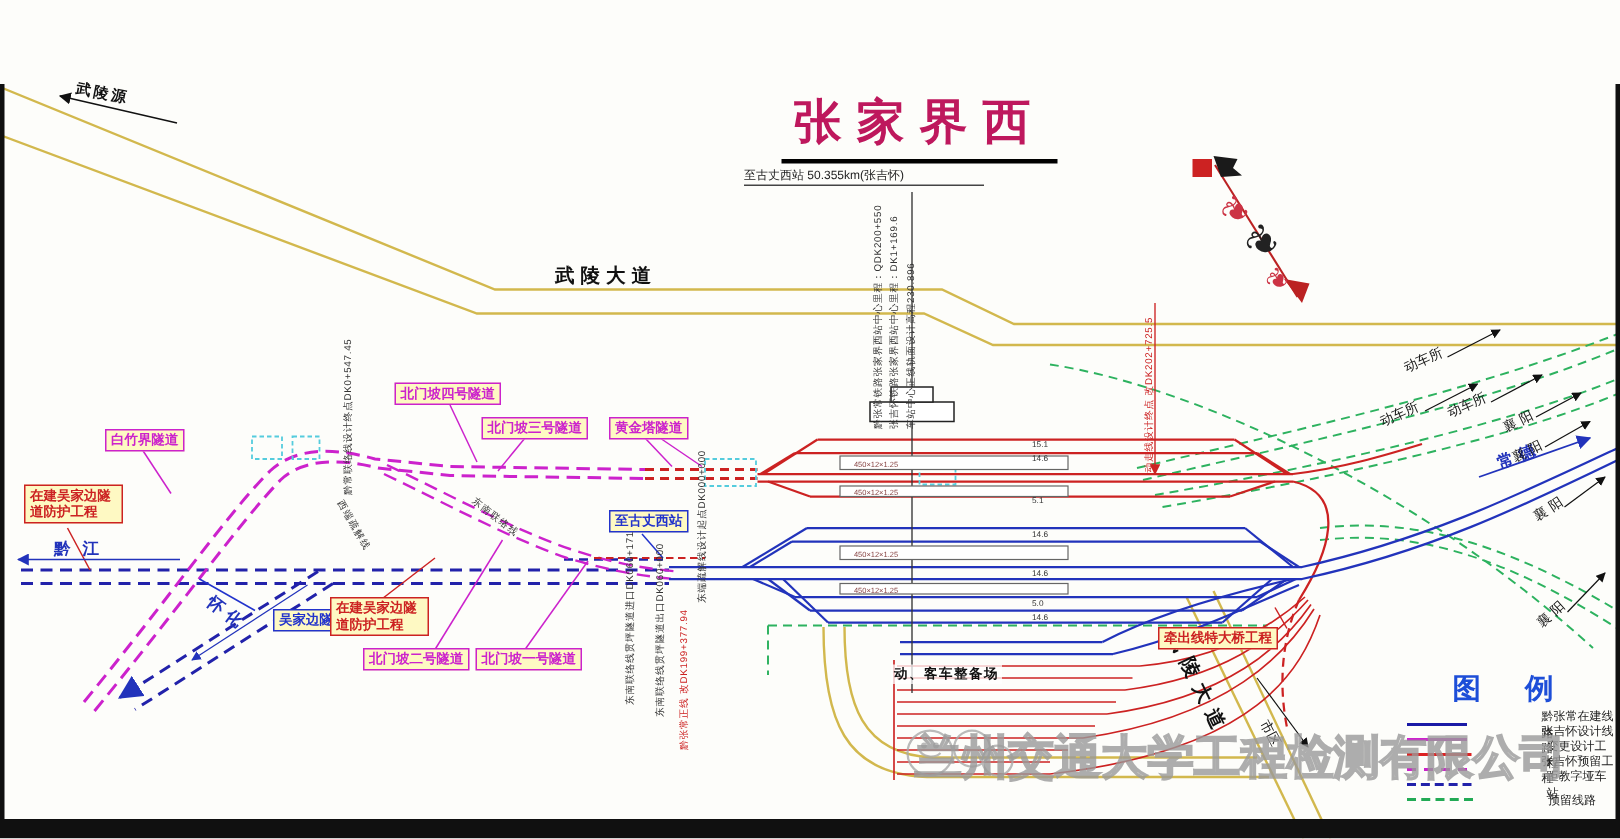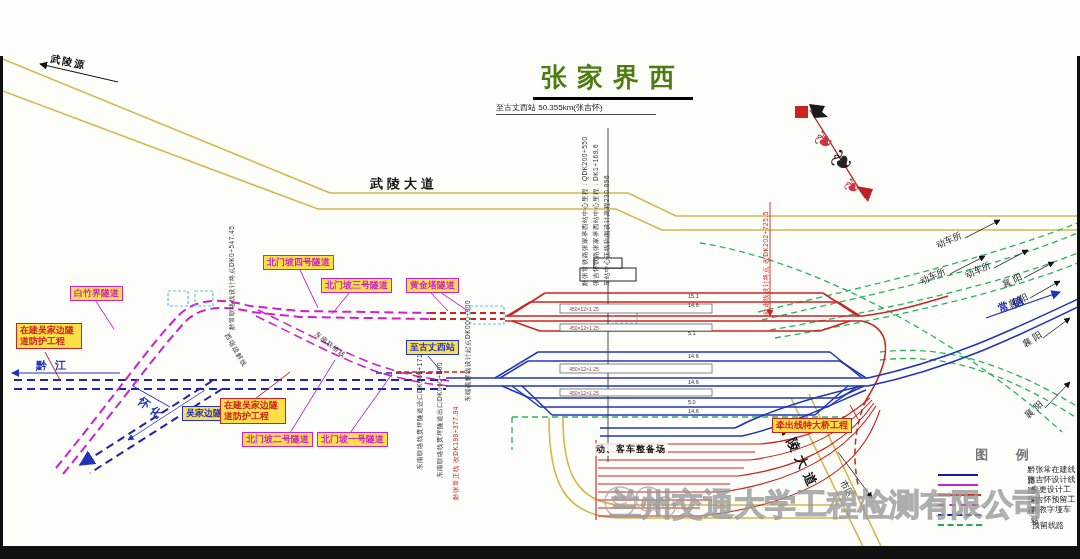--- a/index.html
+++ b/index.html
@@ -1,33 +1,33 @@
 <!DOCTYPE html>
 <html><head>
 <meta charset="utf-8">
 <style>
   html,body{margin:0;padding:0;background:#e8e8e8;font-family:"Liberation Sans","DejaVu Sans",sans-serif;}
   #stage{position:relative;width:1080px;height:559px;background:#fdfdfa;overflow:hidden;margin:0 auto;}
   #stage svg{position:absolute;left:0;top:0;}
   .abs{position:absolute;white-space:nowrap;}
-  .bx{position:absolute;white-space:nowrap;font-size:9px;line-height:11px;padding:1px 3px;background:#fde047;border:1px solid;font-weight:bold;}
+  .bx{position:absolute;white-space:nowrap;font-size:9px;line-height:11px;padding:1px 3px;background:#fef9c3;border:1px solid;font-weight:bold;}
   .bx.mag{color:#cc22cc;border-color:#cc22cc;}
   .bx.blu{color:#2233cc;border-color:#2233cc;}
   .bx.red{color:#cc2222;border-color:#cc2222;}
   .vt{position:absolute;white-space:nowrap;font-size:6.5px;color:#333;transform:rotate(-90deg);transform-origin:0 0;letter-spacing:0.5px;}
   .vt.red{color:#cc2222;}
   .rt{position:absolute;white-space:nowrap;transform-origin:0 0;}
   .dir{font-size:10px;color:#111;font-weight:bold;letter-spacing:2px;}
   .frame{position:absolute;background:#101010;}
   .title-wrap{position:absolute;left:468px;top:60px;width:290px;text-align:center;}
-  .title-main{font-size:26px;font-weight:bold;letter-spacing:10px;color:#4d7c0f;border-bottom:3px solid #000;display:inline-block;padding:0 8px 2px 8px;margin:0;}
+  .title-main{font-size:32px;font-weight:bold;letter-spacing:10px;color:#be185d;border-bottom:3px solid #000;display:inline-block;padding:0 8px 2px 8px;margin:0;}
   .tinfo{font-size:8px;color:#222;text-align:left;margin:2px 0 0 28px;width:225px;border-bottom:1px solid #444;padding-bottom:1px;display:flex;justify-content:space-between;}
   .tinfo2{width:160px;}
   .legend{position:absolute;left:938px;top:446px;width:140px;}
-  .legend-title{font-size:13px;font-weight:bold;letter-spacing:12px;text-align:center;color:#737373;margin-bottom:6px;}
+  .legend-title{font-size:19px;font-weight:bold;letter-spacing:12px;text-align:center;color:#1d4ed8;margin-bottom:6px;}
   .lrow{display:flex;align-items:center;height:10px;gap:44px;}
   .lswatch{width:44px;margin-right:6px;border-top-width:2px;}
   .llabel{font-size:8px;color:#222;}
   .watermark{position:absolute;left:610px;top:484px;font-size:31px;font-weight:bold;color:transparent;-webkit-text-stroke:1.2px #9a9a9a;letter-spacing:0px;opacity:.8;pointer-events:none;}
   .yardlbl{position:absolute;font-size:9px;color:#111;background:rgba(255,255,255,.75);padding:0 2px;letter-spacing:1px;font-weight:bold;font-family:Liberation Mono, monospace;}
 </style>
 </head>
 <body>
 
 <div id="stage">

